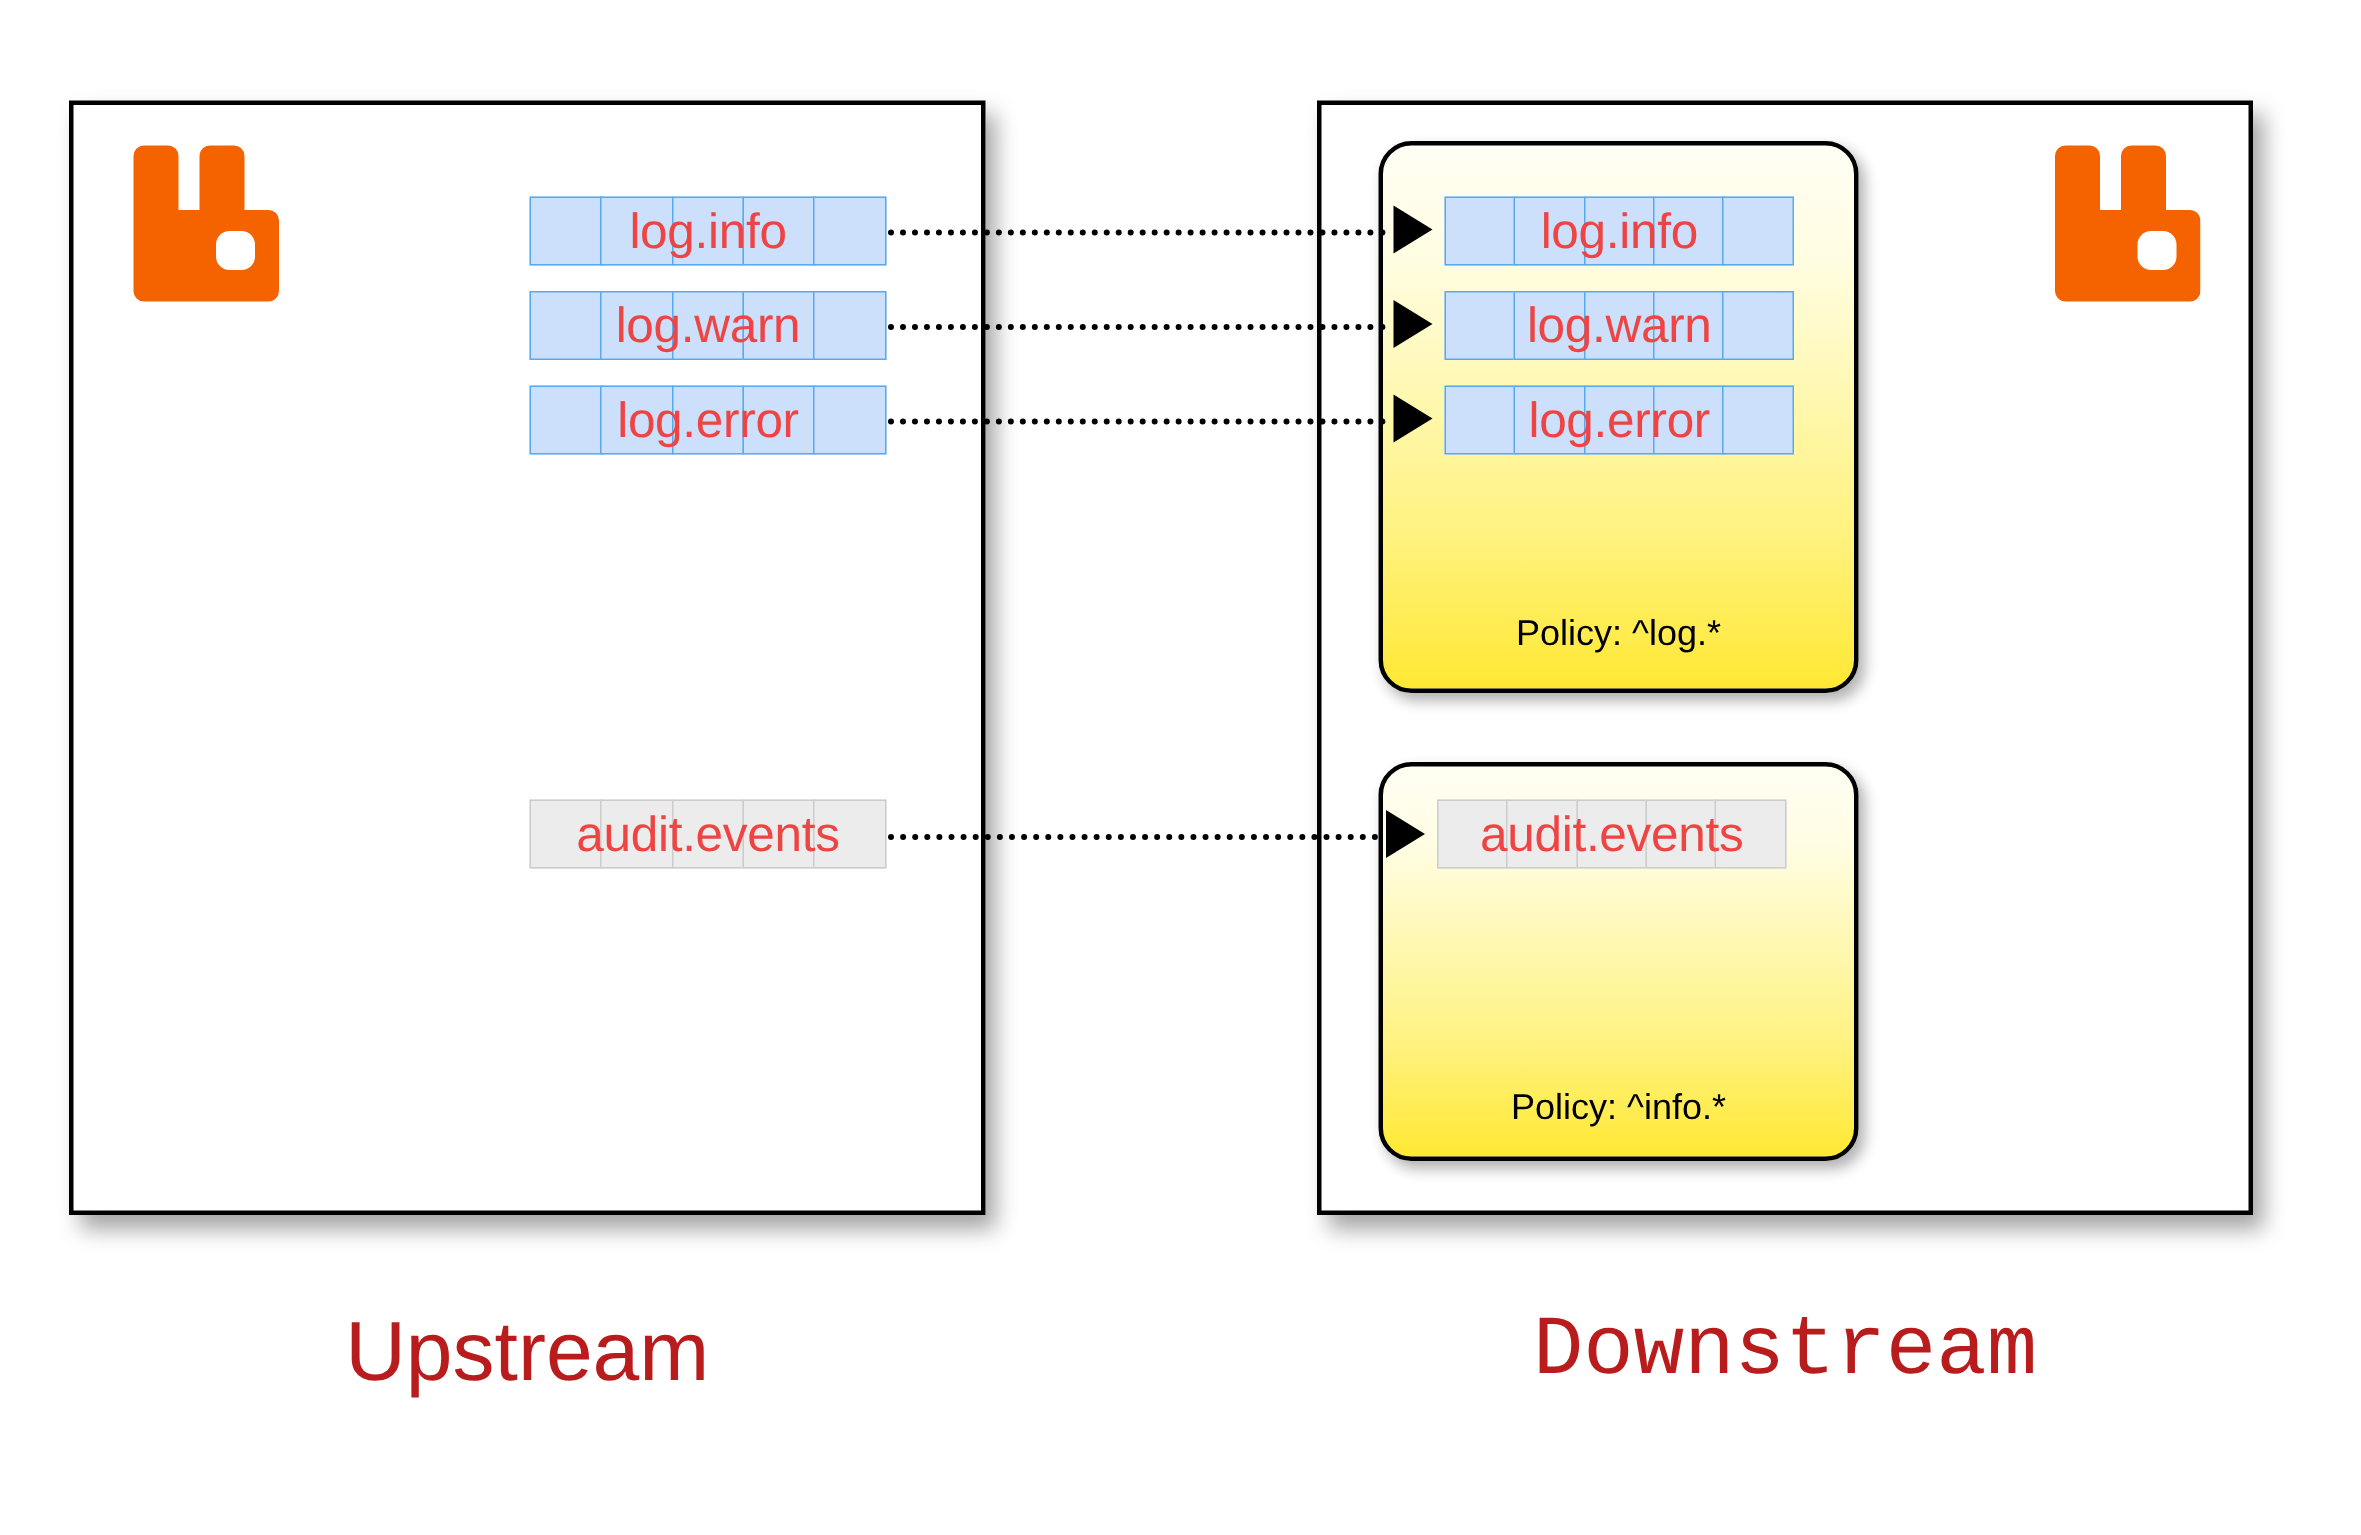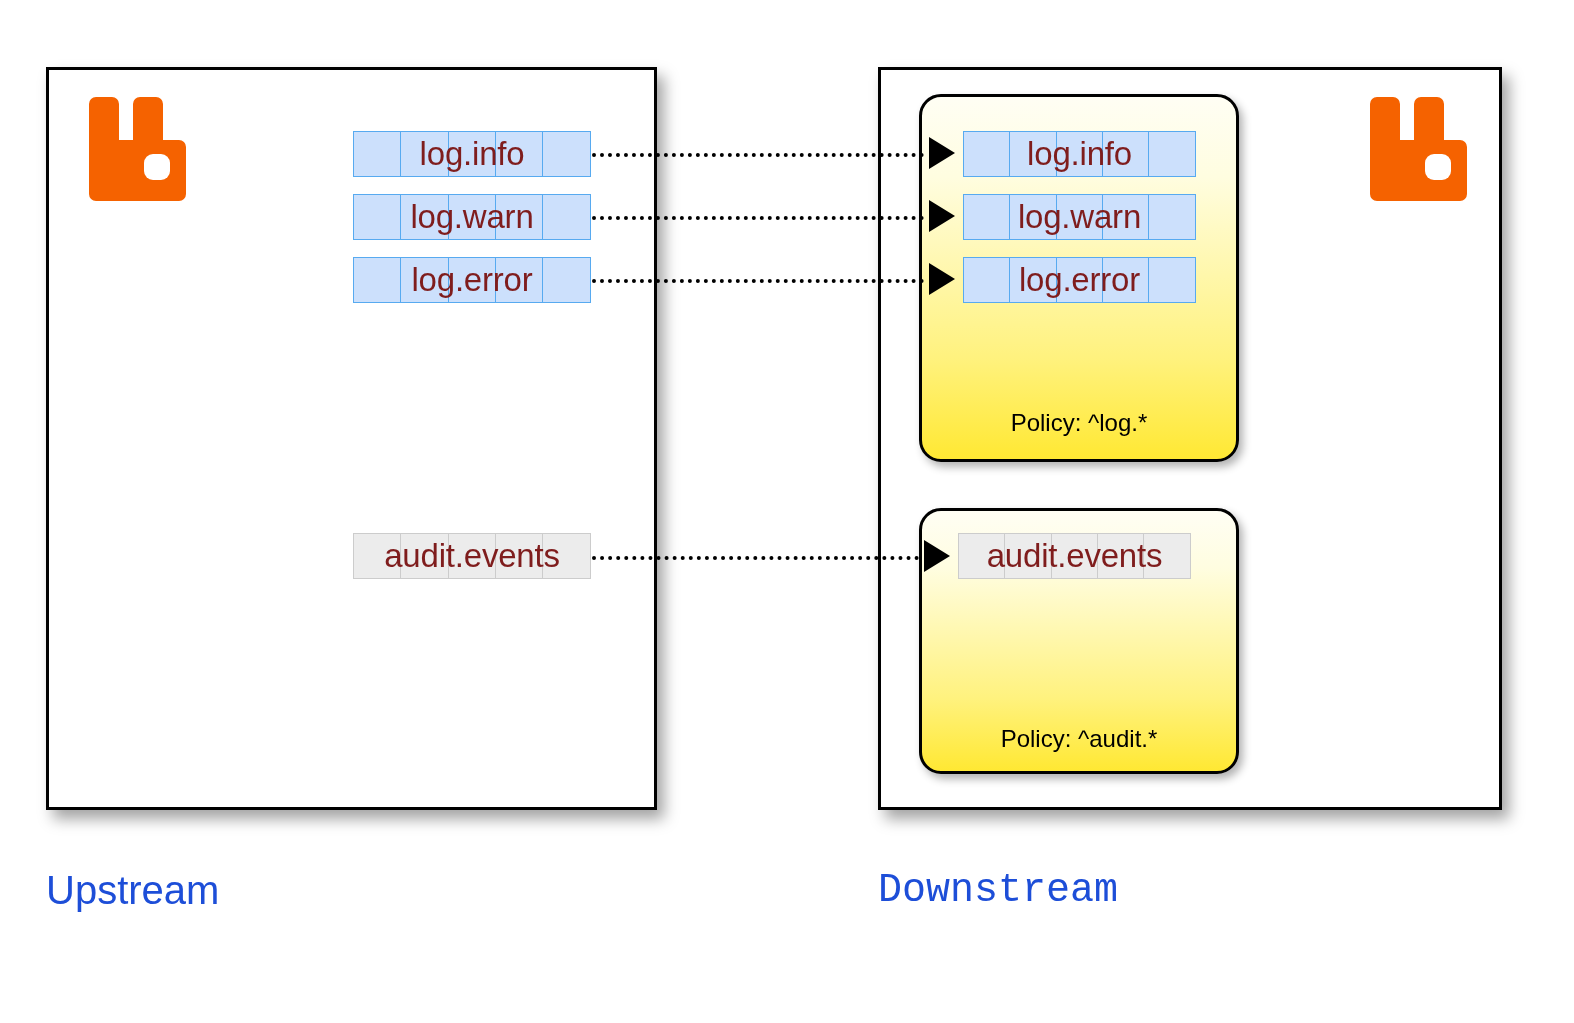--- a/index.html
+++ b/index.html
@@ -67,21 +67,21 @@
   }
   .queue .seg:first-child { margin-left: 0; }
 
   .queue .qlabel {
     position: absolute;
     left: 0; right: 0; top: 0; bottom: 0;
     display: flex;
     align-items: center;
     justify-content: center;
     font-size: 33px;
-    color: #7f1d1d;
+    color: #ef4444;
     letter-spacing: -0.2px;
     white-space: nowrap;
     pointer-events: none;
   }
 
   
   .queue.blue .seg {
     background: #cce0fc;
     border-color: #57aaf0;
   }
@@ -148,22 +148,23 @@
     border-left: 26px solid #000000;
   }
   #arrow-info  { left: 929px; top: 137px; }
   #arrow-warn  { left: 929px; top: 200px; }
   #arrow-error { left: 929px; top: 263px; }
   #arrow-audit { left: 924px; top: 540px; }
 
   
   .caption {
     position: absolute;
-    font-size: 40px;
-    color: #1d4ed8;
+    font-size: 56px;
+    color: #b91c1c;
+    text-align: center;
     white-space: nowrap;
   }
   #caption-upstream   { left: 46px;  top: 868px; width: 611px; }
   #caption-downstream { left: 878px; top: 868px; width: 624px; font-family: Liberation Mono, monospace; }
 </style>
 </head>
 <body>
 
 <div id="stage">
 
@@ -212,21 +213,21 @@
     <div class="qlabel">audit.events</div>
   </div>
 
   <div class="broker" id="broker-downstream"></div>
 
   <div class="policy-panel" id="policy-log">
     <div class="policy-label">Policy: ^log.*</div>
   </div>
 
   <div class="policy-panel" id="policy-audit">
-    <div class="policy-label">Policy: ^audit.*</div>
+    <div class="policy-label">Policy: ^info.*</div>
   </div>
 
   <div class="queue blue" id="q-dn-info">
     <div class="seg"></div>
     <div class="seg"></div>
     <div class="seg"></div>
     <div class="seg"></div>
     <div class="seg"></div>
     <div class="qlabel">log.info</div>
   </div>

